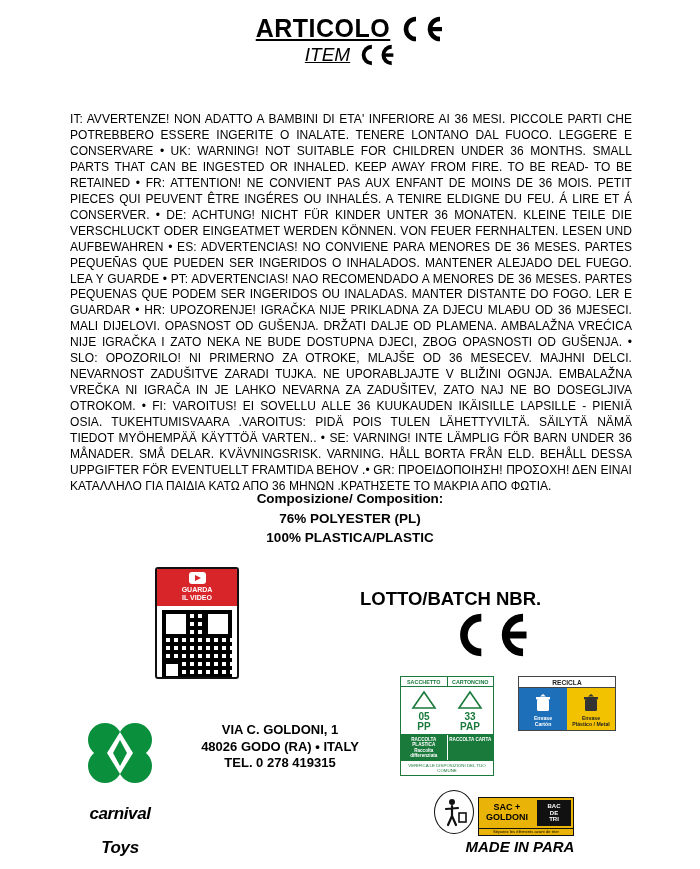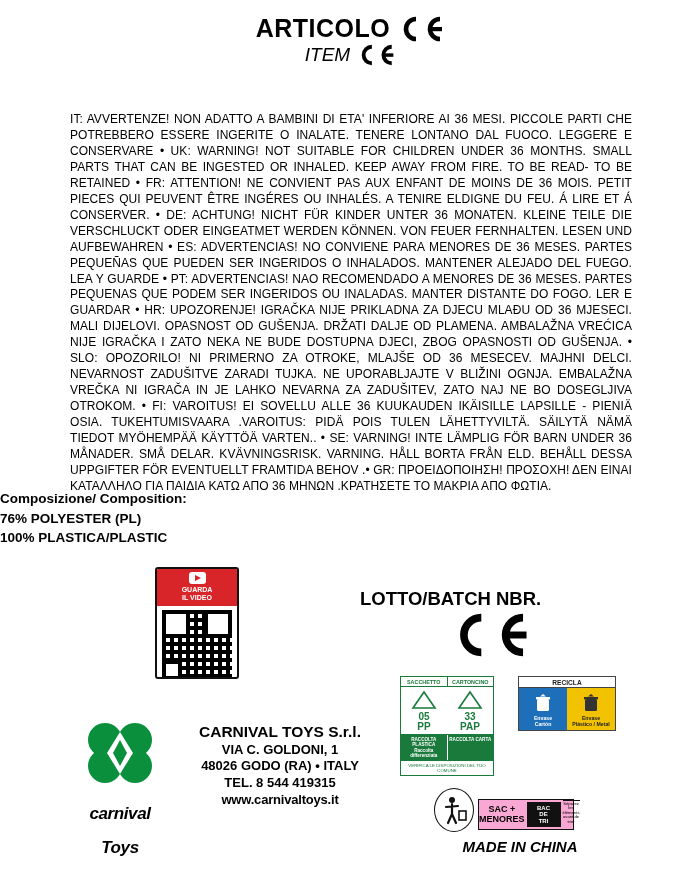--- a/index.html
+++ b/index.html
@@ -13,20 +13,21 @@
   .page {
     position: relative;
     width: 700px; height: 869px;
     overflow: hidden;
   }
 
   
   .header {
     padding-top: 14px;
     text-align: left;
+    text-decoration: underline;
   }
   .header-line1 {
     font-size: 25px;
     font-weight: bold;
     letter-spacing: 0.5px;
     display: flex;
     justify-content: center;
     align-items: center;
     gap: 8px;
   }
@@ -55,20 +56,21 @@
     text-align: justify;
     text-transform: uppercase;
     letter-spacing: 0.05px;
   }
 
   
   .composition {
     position: absolute;
     top: 489px;
     left: 0; right: 0;
+    text-align: center;
     font-weight: bold;
     font-size: 13.5px;
     line-height: 1.45;
   }
 
   
   .video-badge {
     position: absolute;
     top: 567px;
     left: 155px;
@@ -303,23 +305,23 @@
 
   .rc-row2 {
     position: absolute;
     top: 112px; left: 34px;
     display: flex;
     align-items: center;
     gap: 4px;
   }
   .sacpap {
     border: 1.5px solid #111;
-    background: #f9a8d4;
-    display: flex;
-    flex-direction: row;
+    background: #eab308;
+    display: flex;
+    flex-direction: column;
     width: 96px;
     margin-top: 9px;
   }
   .sp-main {
     display: flex;
     align-items: center;
   }
   .sp-txt {
     flex: 1;
     text-align: center;
@@ -439,25 +441,23 @@
             <rect x="18" y="16" width="42" height="38" rx="6"></rect>
           </g>
           <path d="M39 14 L52 35 L39 56 L26 35 Z" fill="#fff"></path>
           <path d="M39 22 L46 35 L39 48 L32 35 Z" fill="#0a8f3c"></path>
         </svg>
       </div>
       <div class="clover-word">carnival</div>
       <div class="clover-word">Toys</div>
     </div>
     <div class="addr">
-      <div class="company">CARNIVAL TOYS S.r.l.</div>
       <div>VIA C. GOLDONI, 1</div>
       <div>48026 GODO (RA) • ITALY</div>
-      <div>TEL. 8 544 419315</div>
-      <div class="web">www.carnivaltoys.it</div>
+      <div>TEL. 0 278 419315</div>
     </div>
   </div>
 
   <div class="recycle-cluster">
     <div class="rc-row1">
 
       <div class="rec-it">
         <div class="hdr">
           <div>SACCHETTO</div>
           <div>CARTONCINO</div>
@@ -522,28 +522,28 @@
         <svg width="26" height="30" viewBox="0 0 26 30">
           <circle cx="11" cy="5" r="3" fill="#111"></circle>
           <path d="M11 9 L11 19 M11 19 L7 28 M11 19 L15 28 M5 12 L17 11" stroke="#111" stroke-width="2.2" fill="none" stroke-linecap="round"></path>
           <rect x="18" y="16" width="7" height="9" fill="none" stroke="#111" stroke-width="1.6"></rect>
         </svg>
       </div>
       <div class="sacpap">
         <div class="sp-main">
           <div class="sp-txt">
             <div>SAC +</div>
-            <div>MENORES</div>
+            <div>GOLDONI</div>
           </div>
           <div class="sp-bac">
             <div>BAC</div>
             <div>DE</div>
             <div>TRI</div>
           </div>
         </div>
         <div class="sp-foot">Séparez les éléments avant de trier</div>
       </div>
     </div>
   </div>
 
-  <div class="made">MADE IN CHINA</div>
+  <div class="made">MADE IN PARA</div>
 
 </div>
 
 </body></html>

